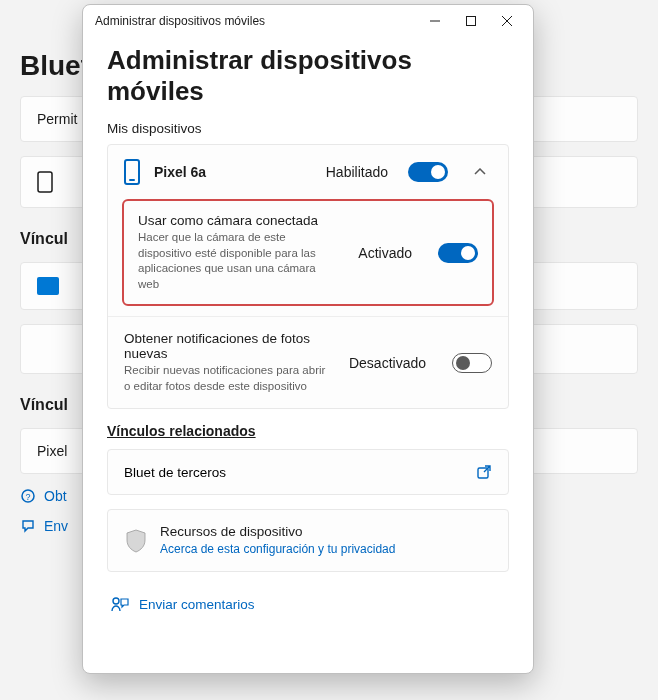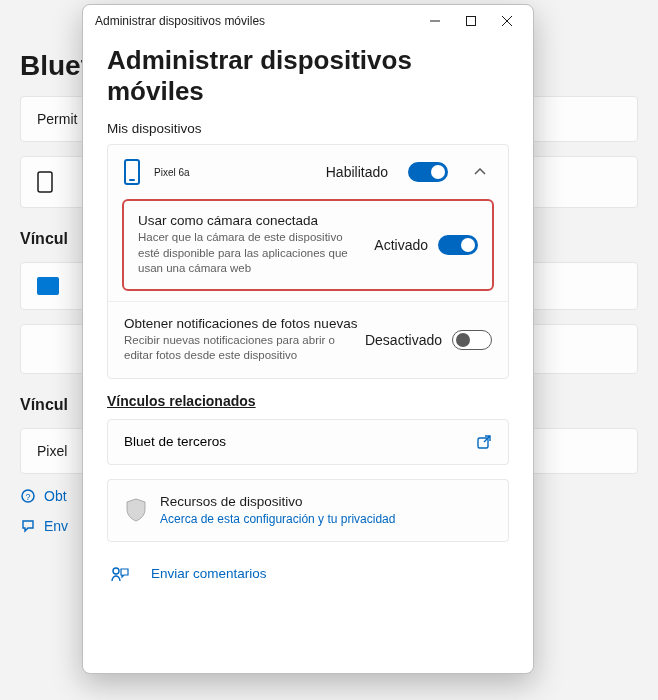--- a/index.html
+++ b/index.html
@@ -35,46 +35,46 @@
   .account-email { display:inline-block; width: 100px; height: 12px; background:#e6e6e6; border-radius:2px; margin:3px 0;}
   .link { color: #0067c0; font-size: 13px; cursor: pointer; text-decoration: none; }
   .primary-btn { background: #0067c0; color: #fff; border: none; border-radius: 4px; padding: 8px 14px; font-size: 13.5px; cursor: pointer; }
   
   .section-label { font-size: 13.5px; color: #1b1b1b; margin: 4px 0 8px 0; }
   
   .card { border: 1px solid #e8e8e8; border-radius: 4px; background: #fdfdfd; margin-bottom: 14px; }
   .device-header { display: flex; align-items: center; padding: 14px 16px; gap: 14px; cursor:pointer;}
   .phone-ico { width: 16px; height: 26px; border: 2px solid #0067c0; border-radius: 3px; position: relative; }
   .phone-ico::after{content:"";position:absolute;bottom:2px;left:50%;transform:translateX(-50%);width:6px;height:2px;background:#0067c0;border-radius:1px;}
-  .device-name { flex: 1; font-size: 10px; color: #1b1b1b; }
+  .device-name { flex: 1; font-size: 14px; color: #1b1b1b; font-weight: bold; }
   .status-txt { font-size: 14px; color: #1b1b1b; margin-right: 6px; }
   
   .toggle { width: 40px; height: 20px; border-radius: 10px; position: relative; cursor:pointer; }
   .toggle.on { background: #0067c0; }
   .toggle.off { background:#fff; border: 1px solid #5a5a5a; }
   .toggle .knob { position: absolute; top: 3px; width: 14px; height: 14px; border-radius: 50%; }
   .toggle.on .knob { right: 3px; background: #fff; }
   .toggle.off .knob { left: 3px; top:2px; background: #5a5a5a; }
   
   .chev { width: 24px; text-align:center; color:#5a5a5a; font-size:12px; margin-left:6px;}
   
-  .option-row { display: flex; align-items: center; padding: 14px 16px; gap: 4px; border-top: 1px solid #eee; }
+  .option-row { display: flex; align-items: center; padding: 14px 16px; gap: 20px; border-top: 1px solid #eee; }
   .option-text { flex: 1; }
   .option-title { font-size: 13.5px; color: #1b1b1b; }
   .option-desc { font-size: 11.5px; color: #5f5f5f; margin-top: 2px; line-height: 1.35; max-width: 220px;}
   
   .highlight-box { margin: 0 14px; border: 2px solid #d04a4a; border-radius: 6px; }
   .highlight-box .option-row { border-top: none; padding: 12px 14px;}
   
   .related-title { font-size: 14px; font-weight: 600; color: #1b1b1b; margin: 12px 0 10px 0; text-decoration: underline; }
   .list-card { display: flex; align-items: center; padding: 14px 16px; gap: 12px; cursor:pointer;}
   .ext-ico { color:#0067c0; }
   .shield-ico { width: 24px; height: 28px; display:flex; align-items:center; justify-content:center;}
   
-  .feedback-row { display:flex; align-items:center; gap:22px; margin-top: 24px; color:#0067c0; font-size: 13.5px; cursor:pointer; padding-left:4px;}
+  .feedback-row { display:flex; align-items:center; gap:10px; margin-top: 24px; color:#0067c0; font-size: 13.5px; cursor:pointer; padding-left:4px;}
 </style>
 </head>
 <body>
 
 <div class="bg-page">
   <div class="bg-title">Bluet</div>
   <div class="bg-card">
       <span>Permit</span>
     </div>
   <div class="bg-card">

